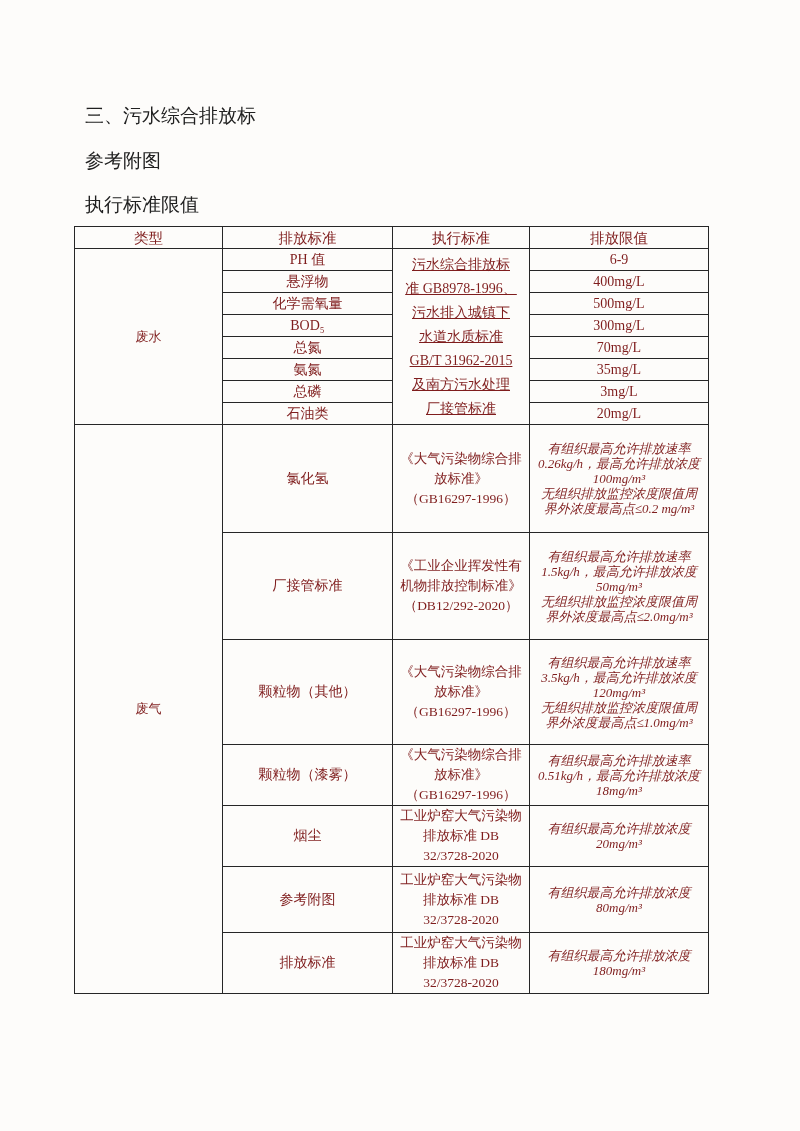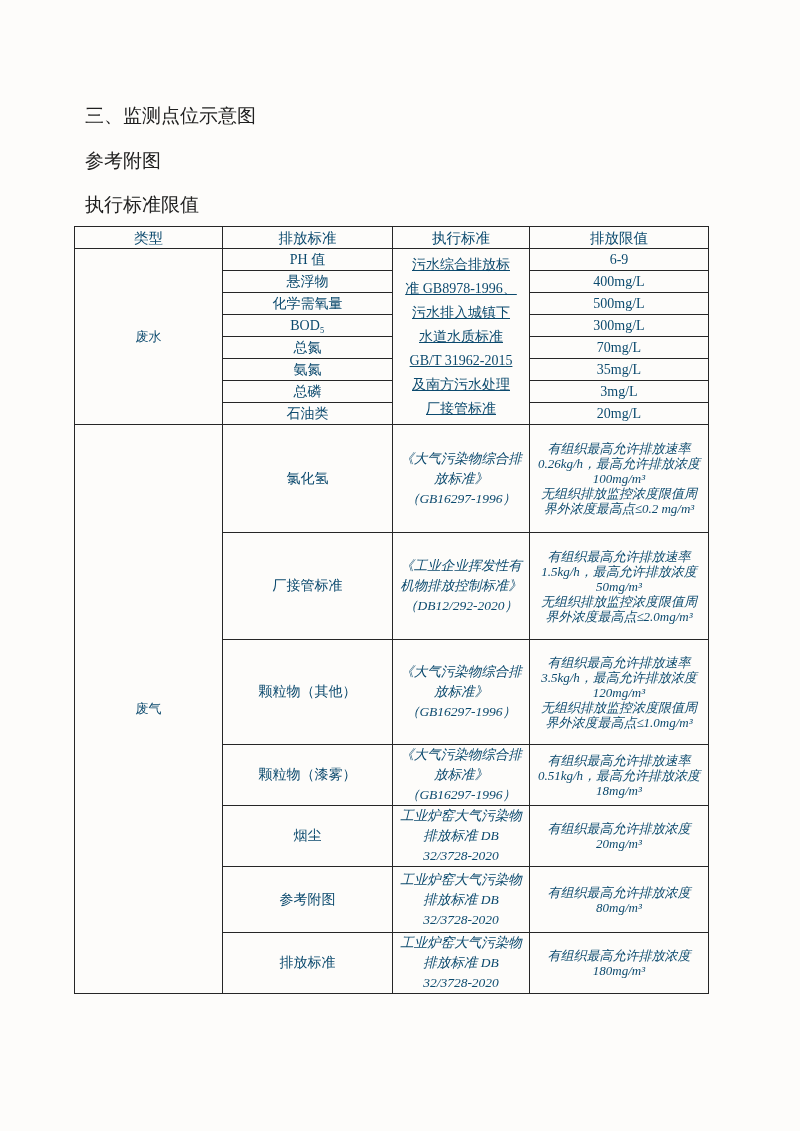--- a/index.html
+++ b/index.html
@@ -31,21 +31,21 @@
 
   table.std-table {
     position: absolute;
     left: 74px;
     top: 226px;
     width: 634px;
     border-collapse: collapse;
     table-layout: fixed;
     font-size: 14px;
     line-height: 20px;
-    color: #0c4a6e;
+    color: #7f1d1d;
   }
   .std-table th, .std-table td {
     border: 1px solid #262626;
     text-align: center;
     vertical-align: middle;
     padding: 0 2px;
     overflow: hidden;
   }
   .std-table thead tr { height: 22px; }
   .std-table tbody tr.wrow { height: 22px; }
@@ -53,30 +53,30 @@
     font-weight: normal;
     font-size: 14.5px;
   }
   .ml { white-space: pre-line; }
   .std-water {
     text-align: left;
     padding: 0 3px 0 6px;
     line-height: 24px;
     text-decoration: underline;
   }
-  .gas-std { line-height: 20px; font-size: 13.5px; font-style: italic; }
+  .gas-std { line-height: 20px; font-size: 13.5px; }
   .gas-limit { line-height: 15px; font-size: 13px; padding: 0 3px; font-style: italic; }
   .type-cell { font-size: 13px; }
 </style>
 </head>
 <body>
 
 <div class="page">
 
-  <div class="heading" id="h1">三、监测点位示意图</div>
+  <div class="heading" id="h1">三、污水综合排放标</div>
   <div class="heading" id="h2">参考附图</div>
   <div class="heading" id="h3">执行标准限值</div>
 
   <table class="std-table">
     <colgroup>
       <col style="width:148px">
       <col style="width:170px">
       <col style="width:137px">
       <col style="width:179px">
     </colgroup>

